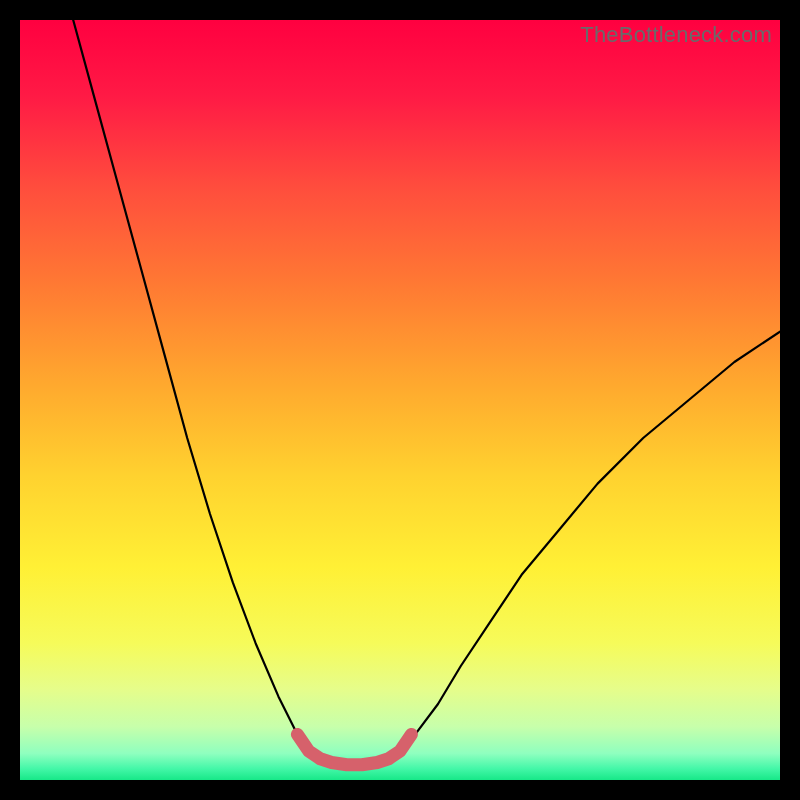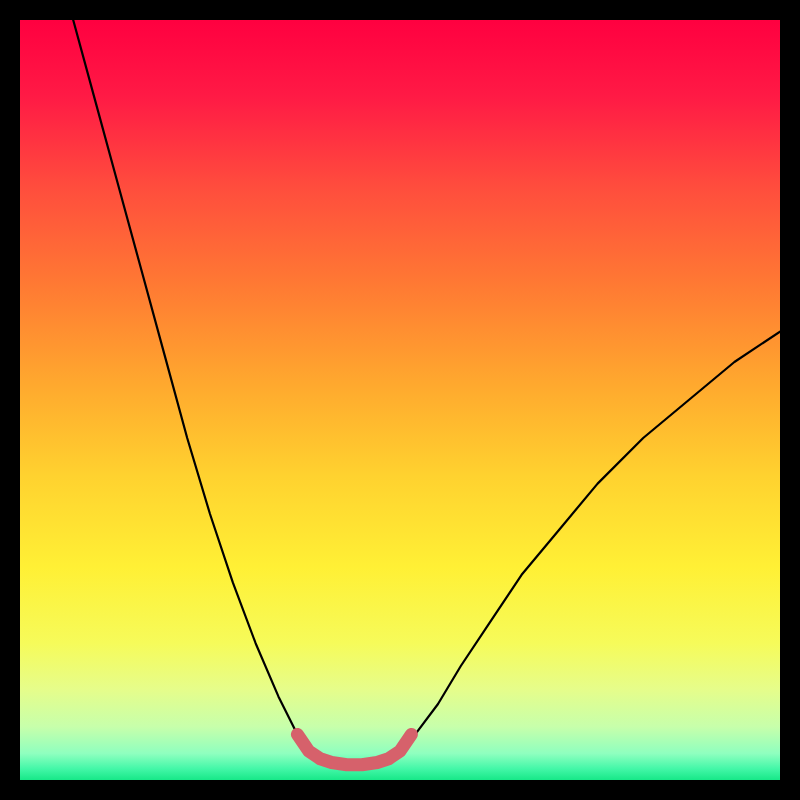--- a/index.html
+++ b/index.html
@@ -63,14 +63,15 @@
       </defs>
       <rect x="0" y="0" width="760" height="760" fill="url(#bg-grad)"></rect>
     </svg>
 
     <svg class="curves" viewBox="0 0 760 760" preserveAspectRatio="none">
       <polyline id="series-left" fill="none" stroke="#000000" stroke-width="2.2" stroke-linecap="round" stroke-linejoin="round" points="53.20,0.00 76.00,83.60 98.80,167.20 121.60,250.80 144.40,334.40 167.20,418.00 190.00,494.00 212.80,562.40 235.60,623.20 258.40,676.40 277.40,714.40 288.80,733.40"></polyline>
       <polyline id="series-right" fill="none" stroke="#000000" stroke-width="2.2" stroke-linecap="round" stroke-linejoin="round" points="380.00,733.40 395.20,714.40 418.00,684.00 440.80,646.00 471.20,600.40 501.60,554.80 539.60,509.20 577.60,463.60 623.20,418.00 668.80,380.00 714.40,342.00 760.00,311.60"></polyline>
       <polyline id="series-trough" fill="none" stroke="#d6616b" stroke-width="13" stroke-linecap="round" stroke-linejoin="round" points="277.40,714.40 288.80,731.12 300.20,738.72 311.60,742.52 326.80,744.80 342.00,744.80 357.20,742.52 368.60,738.72 380.00,731.12 391.40,714.40"></polyline>
     </svg>
 
+    <div class="watermark">TheBottleneck.com</div>
   </div>
 </div>
 
 </body></html>

